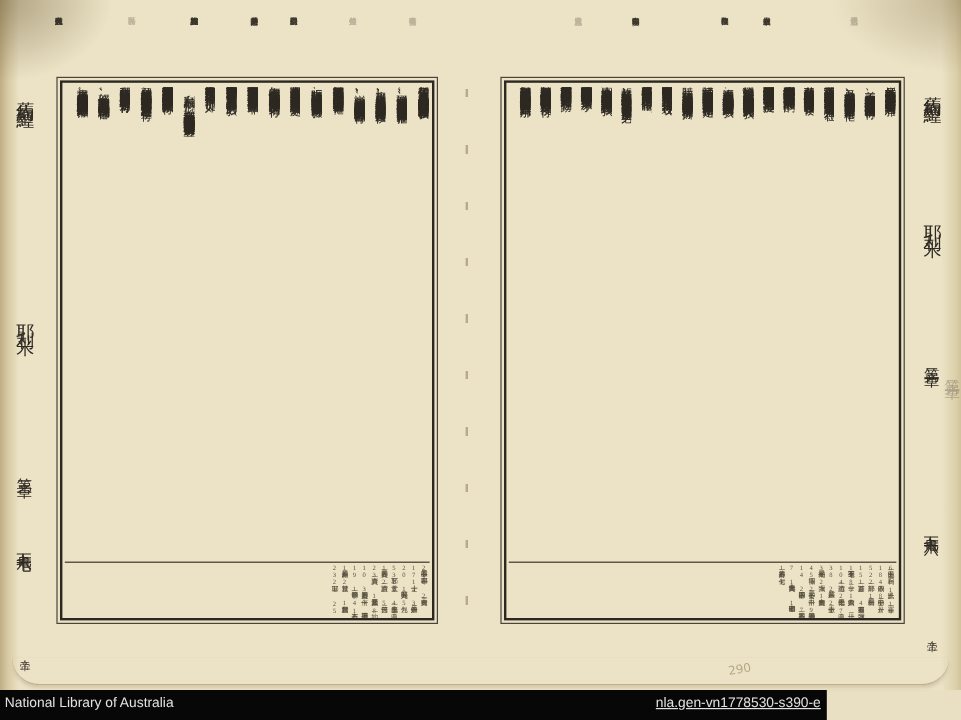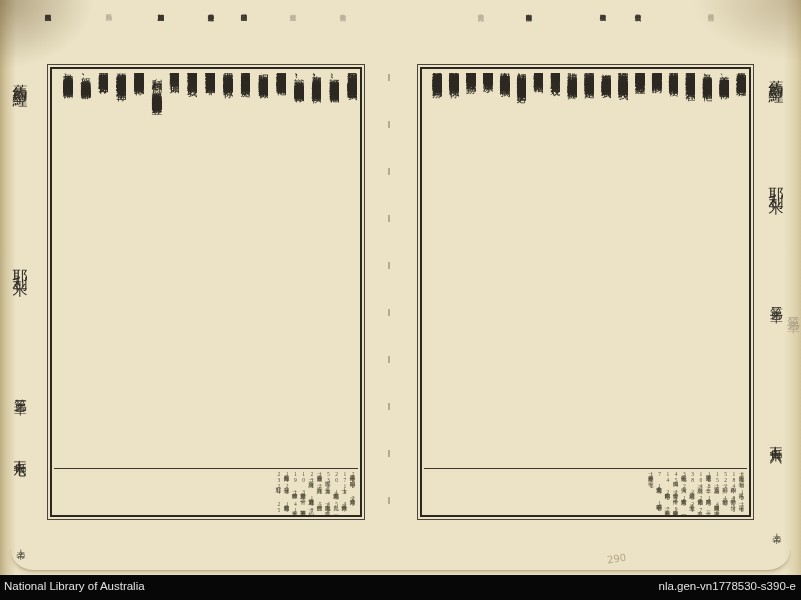--- a/index.html
+++ b/index.html
@@ -60,25 +60,25 @@
     position:absolute;left:388px;top:74px;width:2px;height:438px;opacity:.55;
     background:repeating-linear-gradient(180deg,rgba(115,98,62,.8) 0 7px,transparent 7px 47px);
   }
   .pencil{
     position:absolute;left:607px;top:553px;color:rgba(125,108,70,.5);
     font-size:10px;transform:rotate(-9deg);
     font-family:"DejaVu Sans","Liberation Sans",sans-serif;
   }
   
   .bar{
-    position:absolute;left:0;top:575px;width:801px;height:25px;background:#070707;
+    position:absolute;left:0;top:575px;width:689px;height:25px;background:#070707;
     color:#e2e2e2;font-family:"Liberation Sans","DejaVu Sans",sans-serif;font-size:11.5px;
   }
   .bar-left{position:absolute;left:4px;top:5px;}
-  .bar-right{position:absolute;right:5px;top:5px;}
+  .bar-right{position:absolute;right:5px;top:5px;text-decoration:underline;}
 </style>
 </head>
 <body>
 
 <div class="scan">
   <div class="page-curve"></div>
   <div class="gutter"></div>
 
   <div class="page-box box-right">
     <div class="page-inner">

